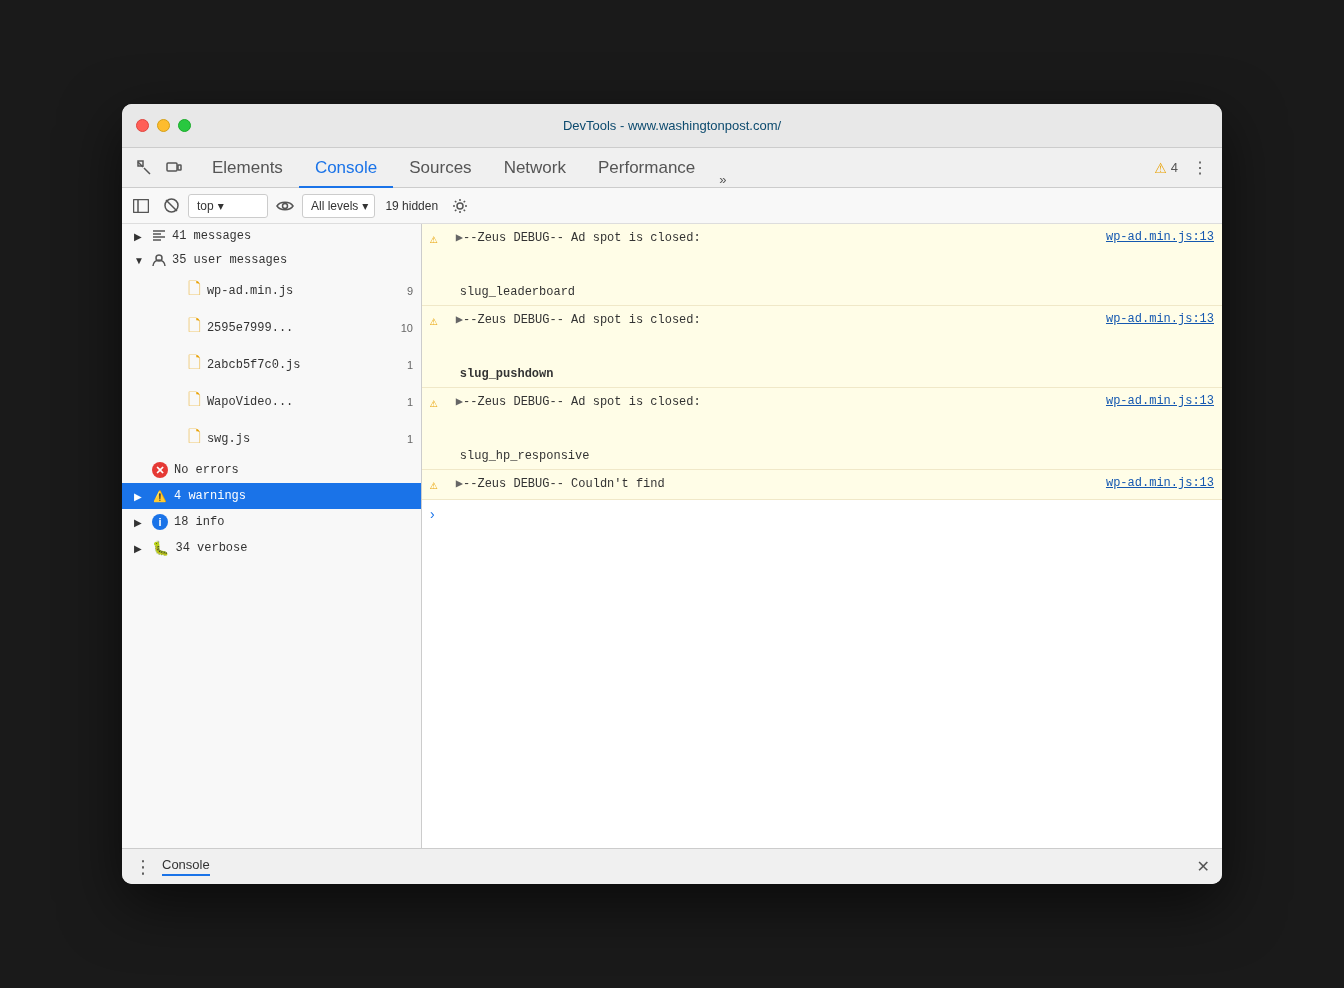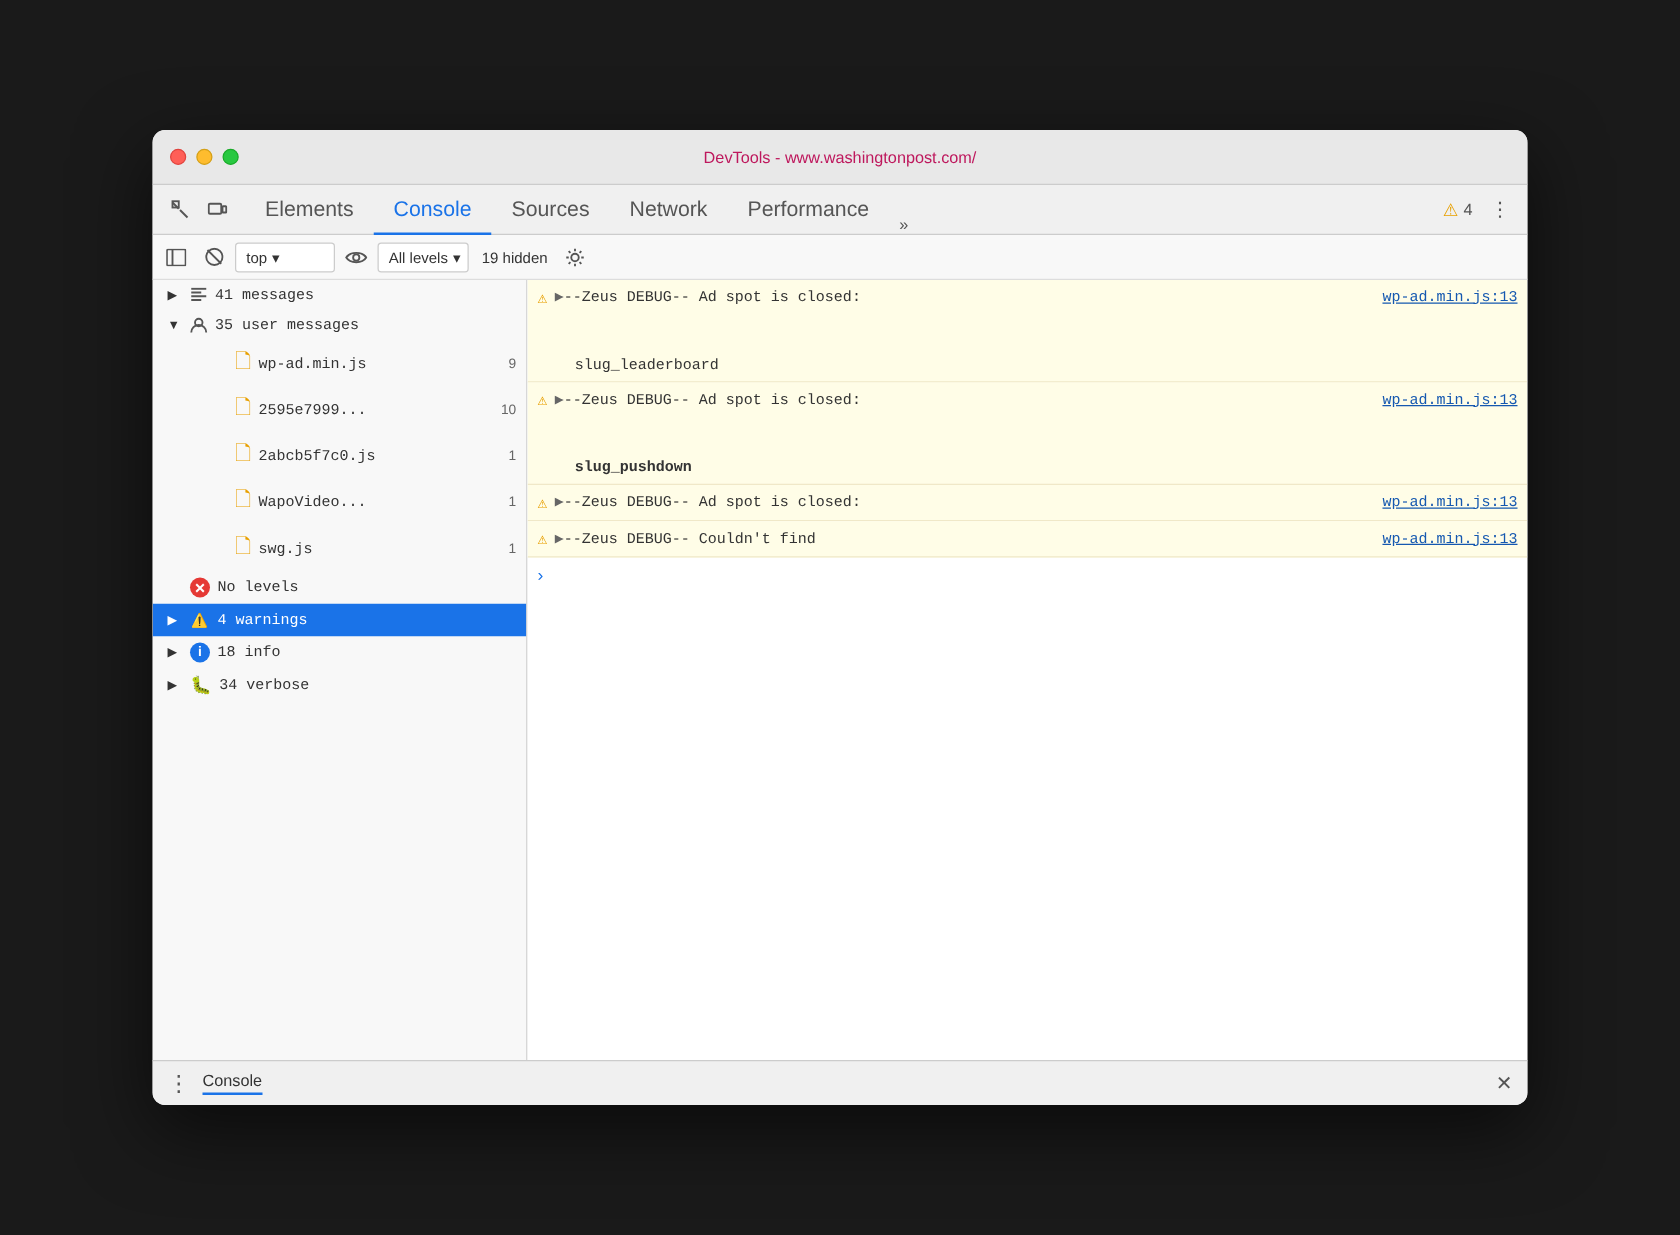--- a/index.html
+++ b/index.html
@@ -42,21 +42,21 @@
       width: 13px;
       height: 13px;
       border-radius: 50%;
       cursor: pointer;
     }
     .tl-close { background: #ff5f57; border: 1px solid #e0443e; }
     .tl-minimize { background: #febc2e; border: 1px solid #d4a017; }
     .tl-maximize { background: #28c840; border: 1px solid #1aab29; }
     .title-bar-text {
       font-size: 13px;
-      color: #be185d;
+      color: #0c4a6e;
       font-weight: 400;
     }
     
     .toolbar {
       background: #f0f0f0;
       height: 40px;
       display: flex;
       align-items: center;
       border-bottom: 1px solid #ccc;
       flex-shrink: 0;
@@ -318,22 +318,23 @@
       flex: 1;
     }
     .entry-link {
       color: #1558b0;
       text-decoration: underline;
       margin-left: auto;
       white-space: nowrap;
     }
     .entry-line {
       display: flex;
-      align-items: center;
+      align-items: flex-start;
       gap: 4px;
+      margin-left: 12px;
     }
     .entry-text {
       flex: 1;
     }
     .entry-continuation {
       padding-left: 0;
       color: #333;
       margin-top: 40px;
     }
     .console-prompt {
@@ -521,21 +522,21 @@
       <div class="tree-item level2">
         <span class="tree-arrow"></span>
         <span style="color:#e8a000; font-size:16px;">🗋</span>
         <span class="tree-label">swg.js</span>
         <span class="badge">1</span>
       </div>
 
       <div class="tree-item">
         <span class="tree-arrow"></span>
         <div class="no-errors-icon">✕</div>
-        <span class="tree-label">No levels</span>
+        <span class="tree-label">No errors</span>
       </div>
 
       <div class="tree-item selected">
         <span class="tree-arrow">▶</span>
         <div class="warning-icon-circle" style="background:transparent;">⚠️</div>
         <span class="tree-label">4 warnings</span>
       </div>
 
       <div class="tree-item">
         <span class="tree-arrow">▶</span>
@@ -581,20 +582,21 @@
 
       <div class="console-entry">
         <span class="entry-icon" style="color:#e8a000;">⚠</span>
         <div class="entry-content">
           <div class="entry-line">
             <span class="entry-text">
               <span style="color:#666">▶</span>--Zeus DEBUG-- Ad spot is closed:
             </span>
             <span class="entry-link">wp-ad.min.js:13</span>
           </div>
+          <div class="entry-continuation" style="padding-left:16px;">slug_hp_responsive</div>
         </div>
       </div>
 
       <div class="console-entry">
         <span class="entry-icon" style="color:#e8a000;">⚠</span>
         <div class="entry-content">
           <div class="entry-line">
             <span class="entry-text">
               <span style="color:#666">▶</span>--Zeus DEBUG-- Couldn't find
             </span>

